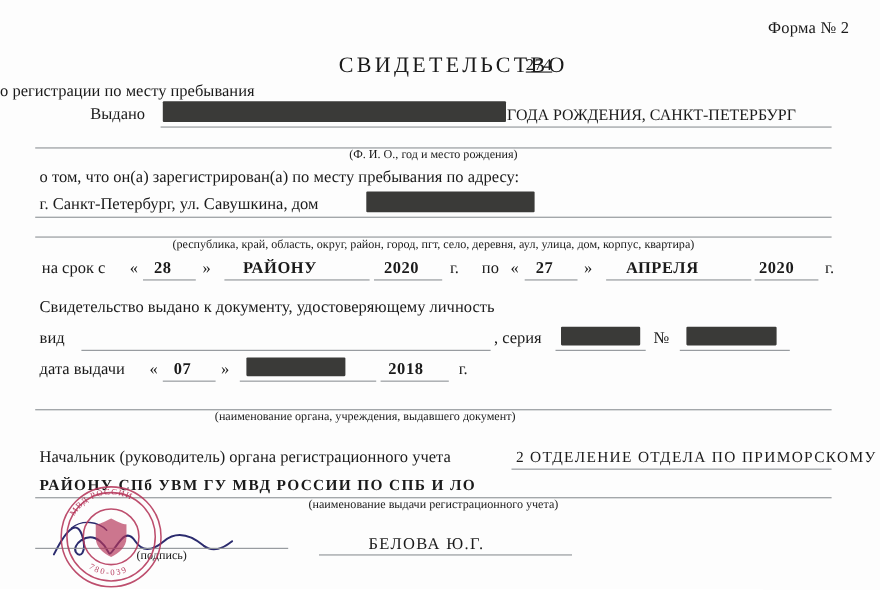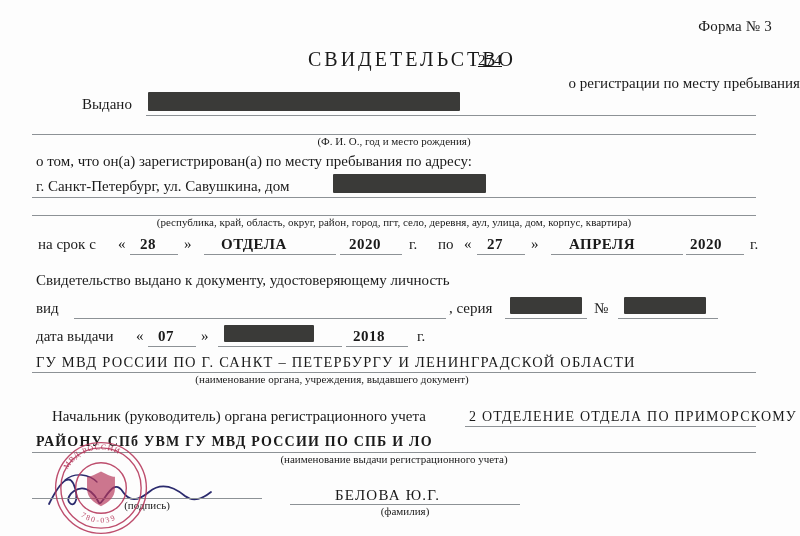--- a/index.html
+++ b/index.html
@@ -41,21 +41,21 @@
     position: absolute;
     left: 478px;
     top: 52px;
     font-size: 15px;
     text-decoration: underline;
     letter-spacing: 0.5px;
   }
   .subtitle {
     left: 0; right: 0;
     top: 75px;
-    text-align: right;
+    text-align: left;
     font-size: 15px;
   }
   .line {
     position: absolute;
     border-bottom: 1px solid #8d9296;
     height: 0;
   }
   .txt { position: absolute; font-size: 15px; white-space: nowrap; }
   .center-sm {
     position: absolute;
@@ -85,48 +85,49 @@
     width: 170px;
     height: 44px;
   }
   .spaced { letter-spacing: 1.2px; }
 </style>
 </head>
 <body>
 
 <div class="page">
 
-  <div class="abs form-no">Форма № 3</div>
+  <div class="abs form-no">Форма № 2</div>
 
   <div class="abs title">СВИДЕТЕЛЬСТВО</div>
   <div class="title-num">274</div>
   <div class="abs subtitle">о регистрации по месту пребывания</div>
 
   <div class="txt" style="left:82px; top:96px;">Выдано</div>
   <div class="redact" style="left:148px; top:92px; width:312px; height:19px;"></div>
+  <div class="txt" style="left:461px; top:97px; font-size:14.5px;">ГОДА РОЖДЕНИЯ, САНКТ-ПЕТЕРБУРГ</div>
   <div class="line" style="left:146px; top:115px; width:610px;"></div>
 
   <div class="line" style="left:32px; top:134px; width:724px;"></div>
   <div class="center-sm" style="left:32px; top:135px; width:724px;">(Ф. И. О., год и место рождения)</div>
 
   <div class="txt" style="left:36px; top:153px;">о том, что он(а) зарегистрирован(а) по месту пребывания по адресу:</div>
 
   <div class="txt" style="left:36px; top:178px;">г. Санкт-Петербург, ул. Савушкина, дом</div>
   <div class="redact" style="left:333px; top:174px; width:153px; height:19px;"></div>
   <div class="line" style="left:32px; top:197px; width:724px;"></div>
 
   <div class="line" style="left:32px; top:215px; width:724px;"></div>
   <div class="center-sm" style="left:32px; top:216px; width:724px;">(республика, край, область, округ, район, город, пгт, село, деревня, аул, улица, дом, корпус, квартира)</div>
 
   <div class="txt" style="left:38px; top:236px;">на срок с</div>
   <div class="quote" style="left:118px; top:236px;">«</div>
   <div class="txt bold-val" style="left:140px; top:236px;">28</div>
   <div class="line" style="left:130px; top:254px; width:48px;"></div>
   <div class="quote" style="left:184px; top:236px;">»</div>
-  <div class="txt bold-val" style="left:221px; top:236px;">ОТДЕЛА</div>
+  <div class="txt bold-val" style="left:221px; top:236px;">РАЙОНУ</div>
   <div class="line" style="left:204px; top:254px; width:132px;"></div>
   <div class="txt bold-val" style="left:349px; top:236px;">2020</div>
   <div class="line" style="left:340px; top:254px; width:62px;"></div>
   <div class="txt" style="left:409px; top:236px;">г.</div>
   <div class="txt" style="left:438px; top:236px;">по</div>
   <div class="quote" style="left:464px; top:236px;">«</div>
   <div class="txt bold-val" style="left:487px; top:236px;">27</div>
   <div class="line" style="left:477px; top:254px; width:48px;"></div>
   <div class="quote" style="left:531px; top:236px;">»</div>
   <div class="txt bold-val" style="left:569px; top:236px;">АПРЕЛЯ</div>
@@ -150,44 +151,42 @@
   <div class="quote" style="left:136px; top:328px;">«</div>
   <div class="txt bold-val" style="left:158px; top:328px;">07</div>
   <div class="line" style="left:148px; top:346px; width:48px;"></div>
   <div class="quote" style="left:201px; top:328px;">»</div>
   <div class="redact" style="left:224px; top:325px; width:90px; height:17px;"></div>
   <div class="line" style="left:218px; top:346px; width:124px;"></div>
   <div class="txt bold-val" style="left:353px; top:328px;">2018</div>
   <div class="line" style="left:346px; top:346px; width:62px;"></div>
   <div class="txt" style="left:417px; top:328px;">г.</div>
 
-  <div class="txt spaced" style="left:36px; top:354px; font-size:14.5px;">ГУ  МВД  РОССИИ  ПО  Г. САНКТ – ПЕТЕРБУРГУ  И  ЛЕНИНГРАДСКОЙ ОБЛАСТИ</div>
   <div class="line" style="left:32px; top:372px; width:724px;"></div>
   <div class="center-sm" style="left:32px; top:373px; width:600px;">(наименование органа, учреждения, выдавшего документ)</div>
 
-  <div class="txt" style="left:52px; top:408px;">Начальник (руководитель) органа регистрационного учета</div>
+  <div class="txt" style="left:36px; top:408px;">Начальник (руководитель) органа регистрационного учета</div>
   <div class="txt spaced" style="left:469px; top:409px; font-size:14px;">2 ОТДЕЛЕНИЕ ОТДЕЛА  ПО ПРИМОРСКОМУ</div>
   <div class="line" style="left:465px; top:426px; width:291px;"></div>
 
   <div class="txt spaced" style="left:36px; top:434px; font-size:14px;font-weight:bold;">РАЙОНУ СПб УВМ  ГУ  МВД  РОССИИ  ПО СПБ  И  ЛО</div>
   <div class="line" style="left:32px; top:452px; width:724px;"></div>
   <div class="center-sm" style="left:32px; top:453px; width:724px;">(наименование выдачи регистрационного учета)</div>
 
   <div class="signature">
     <svg width="170" height="44" viewBox="0 0 170 44" xmlns="http://www.w3.org/2000/svg">
       <path d="M4 34 C18 6, 26 4, 30 18 C34 32, 28 38, 24 32 C20 26, 34 12, 46 22 C56 30, 52 38, 58 30 C64 22, 70 10, 78 22 C84 31, 92 32, 104 22 C116 12, 128 16, 140 26 C148 32, 156 30, 166 22" fill="none" stroke="#2b2b6e" stroke-width="1.8" stroke-linecap="round"></path>
       <path d="M20 10 C30 2, 44 4, 52 12" fill="none" stroke="#2b2b6e" stroke-width="1.3" stroke-linecap="round"></path>
     </svg>
   </div>
   <div class="line" style="left:32px; top:498px; width:230px;"></div>
   <div class="center-sm" style="left:32px; top:499px; width:230px;">(подпись)</div>
 
   <div class="txt spaced" style="left:335px; top:487px; font-size:15px;">БЕЛОВА Ю.Г.</div>
   <div class="line" style="left:290px; top:504px; width:230px;"></div>
-  <div class="center-sm" style="left:290px; top:505px; width:230px;">(фамилия)</div>
 
   <div class="stamp">
     <svg width="132" height="96" viewBox="0 0 132 110" xmlns="http://www.w3.org/2000/svg">
       <g fill="none" stroke="#b5365a" stroke-width="1.6" opacity="0.88">
         <circle cx="66" cy="55" r="52"></circle>
         <circle cx="66" cy="55" r="46"></circle>
         <circle cx="66" cy="55" r="29"></circle>
       </g>
       <g fill="#b5365a" opacity="0.9">
         <path d="M66 36 c-8 4 -12 6 -16 6 l0 14 c0 10 8 16 16 20 c8 -4 16 -10 16 -20 l0 -14 c-4 0 -8 -2 -16 -6 z" opacity="0.75"></path>

